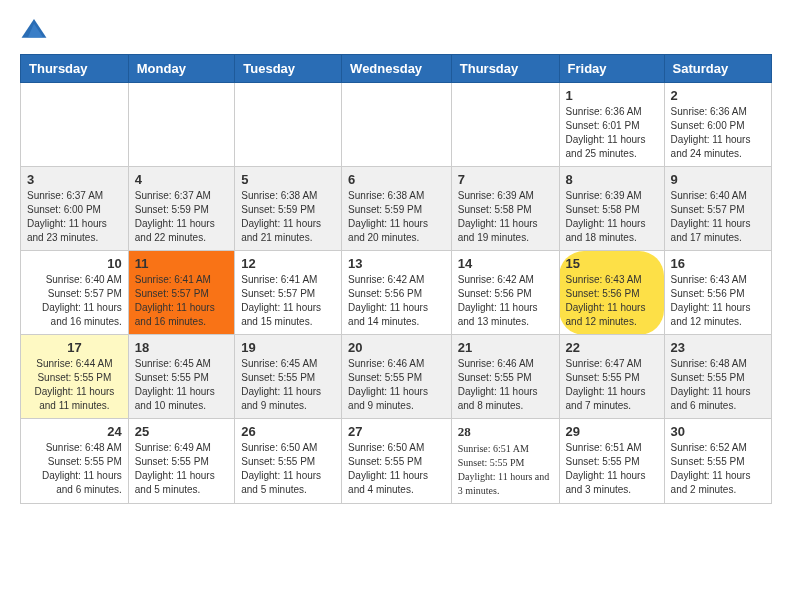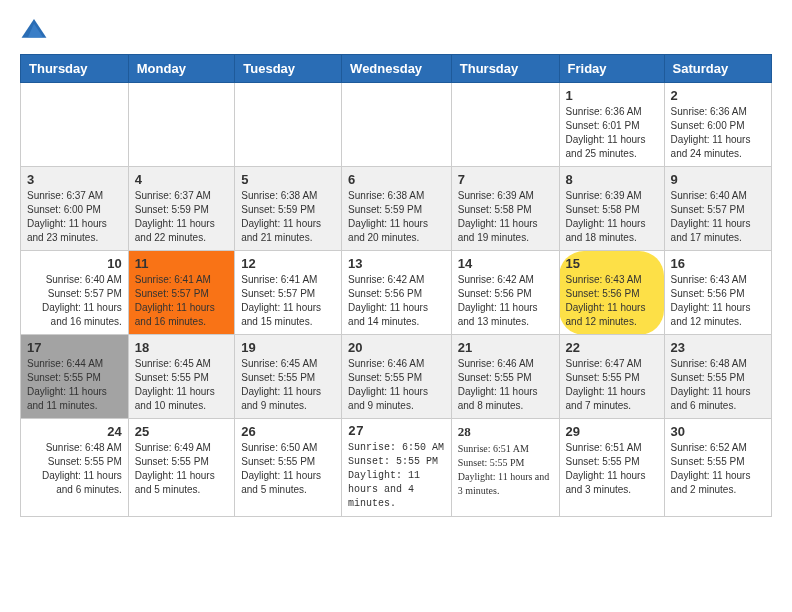--- a/index.html
+++ b/index.html
@@ -239,21 +239,21 @@
 Daylight: 11 hours and 12 minutes.</div>
           </td>
           <td style="background: rgb(255, 255, 255);">
             <span class="day-num">16</span>
             <div class="day-info">Sunrise: 6:43 AM
 Sunset: 5:56 PM
 Daylight: 11 hours and 12 minutes.</div>
           </td>
         </tr>
         <tr>
-          <td style="background: #a3a3a3;">
+          <td style="background: #fef9c3; text-align: center;">
             <span class="day-num">17</span>
             <div class="day-info">Sunrise: 6:44 AM
 Sunset: 5:55 PM
 Daylight: 11 hours and 11 minutes.</div>
           </td>
           <td style="background: rgb(240, 240, 240);">
             <span class="day-num">18</span>
             <div class="day-info">Sunrise: 6:45 AM
 Sunset: 5:55 PM
 Daylight: 11 hours and 10 minutes.</div>
@@ -301,21 +301,21 @@
             <div class="day-info">Sunrise: 6:49 AM
 Sunset: 5:55 PM
 Daylight: 11 hours and 5 minutes.</div>
           </td>
           <td style="background: rgb(255, 255, 255);">
             <span class="day-num">26</span>
             <div class="day-info">Sunrise: 6:50 AM
 Sunset: 5:55 PM
 Daylight: 11 hours and 5 minutes.</div>
           </td>
-          <td style="background: rgb(255, 255, 255); font-family: Liberation Mono, monospace;">
+          <td style="background: rgb(255, 255, 255);">
             <span class="day-num">27</span>
             <div class="day-info">Sunrise: 6:50 AM
 Sunset: 5:55 PM
 Daylight: 11 hours and 4 minutes.</div>
           </td>
           <td style="background: rgb(255, 255, 255); font-family: Liberation Serif, serif;">
             <span class="day-num">28</span>
             <div class="day-info">Sunrise: 6:51 AM
 Sunset: 5:55 PM
 Daylight: 11 hours and 3 minutes.</div>

